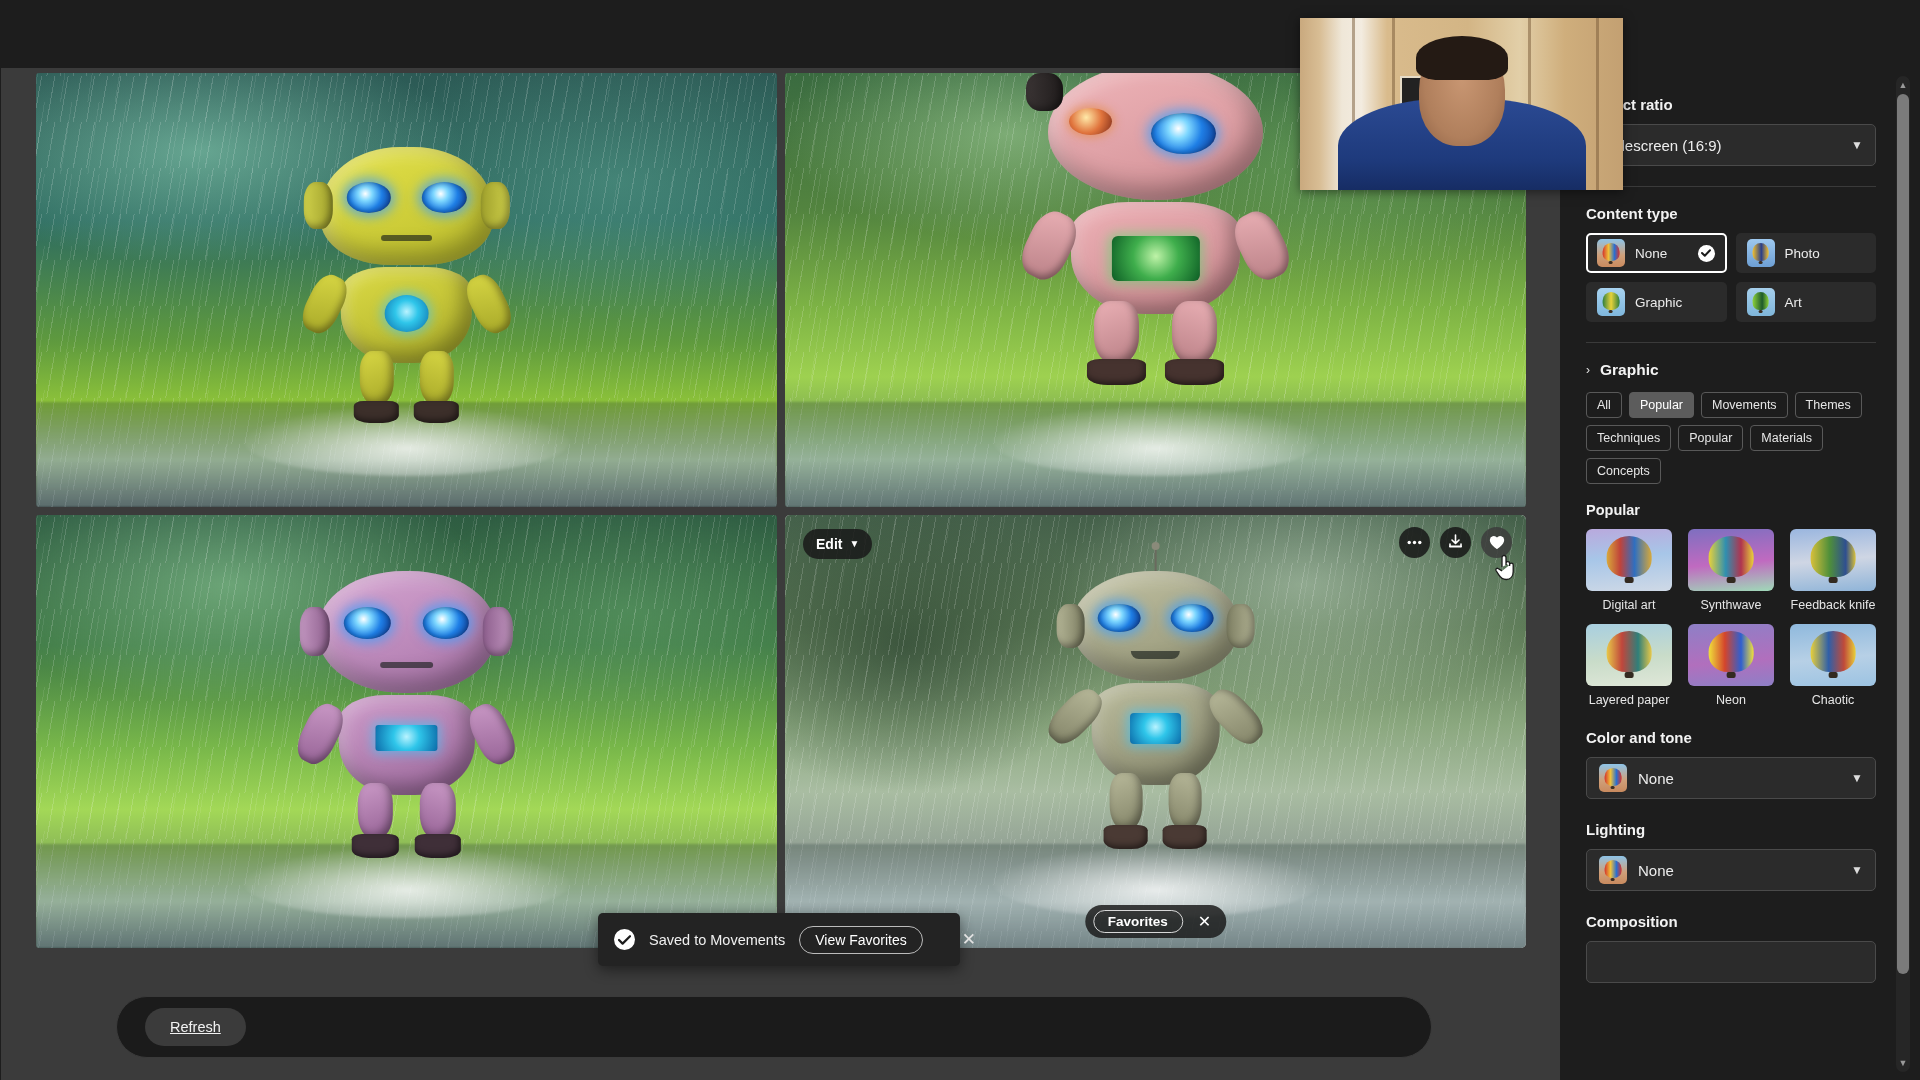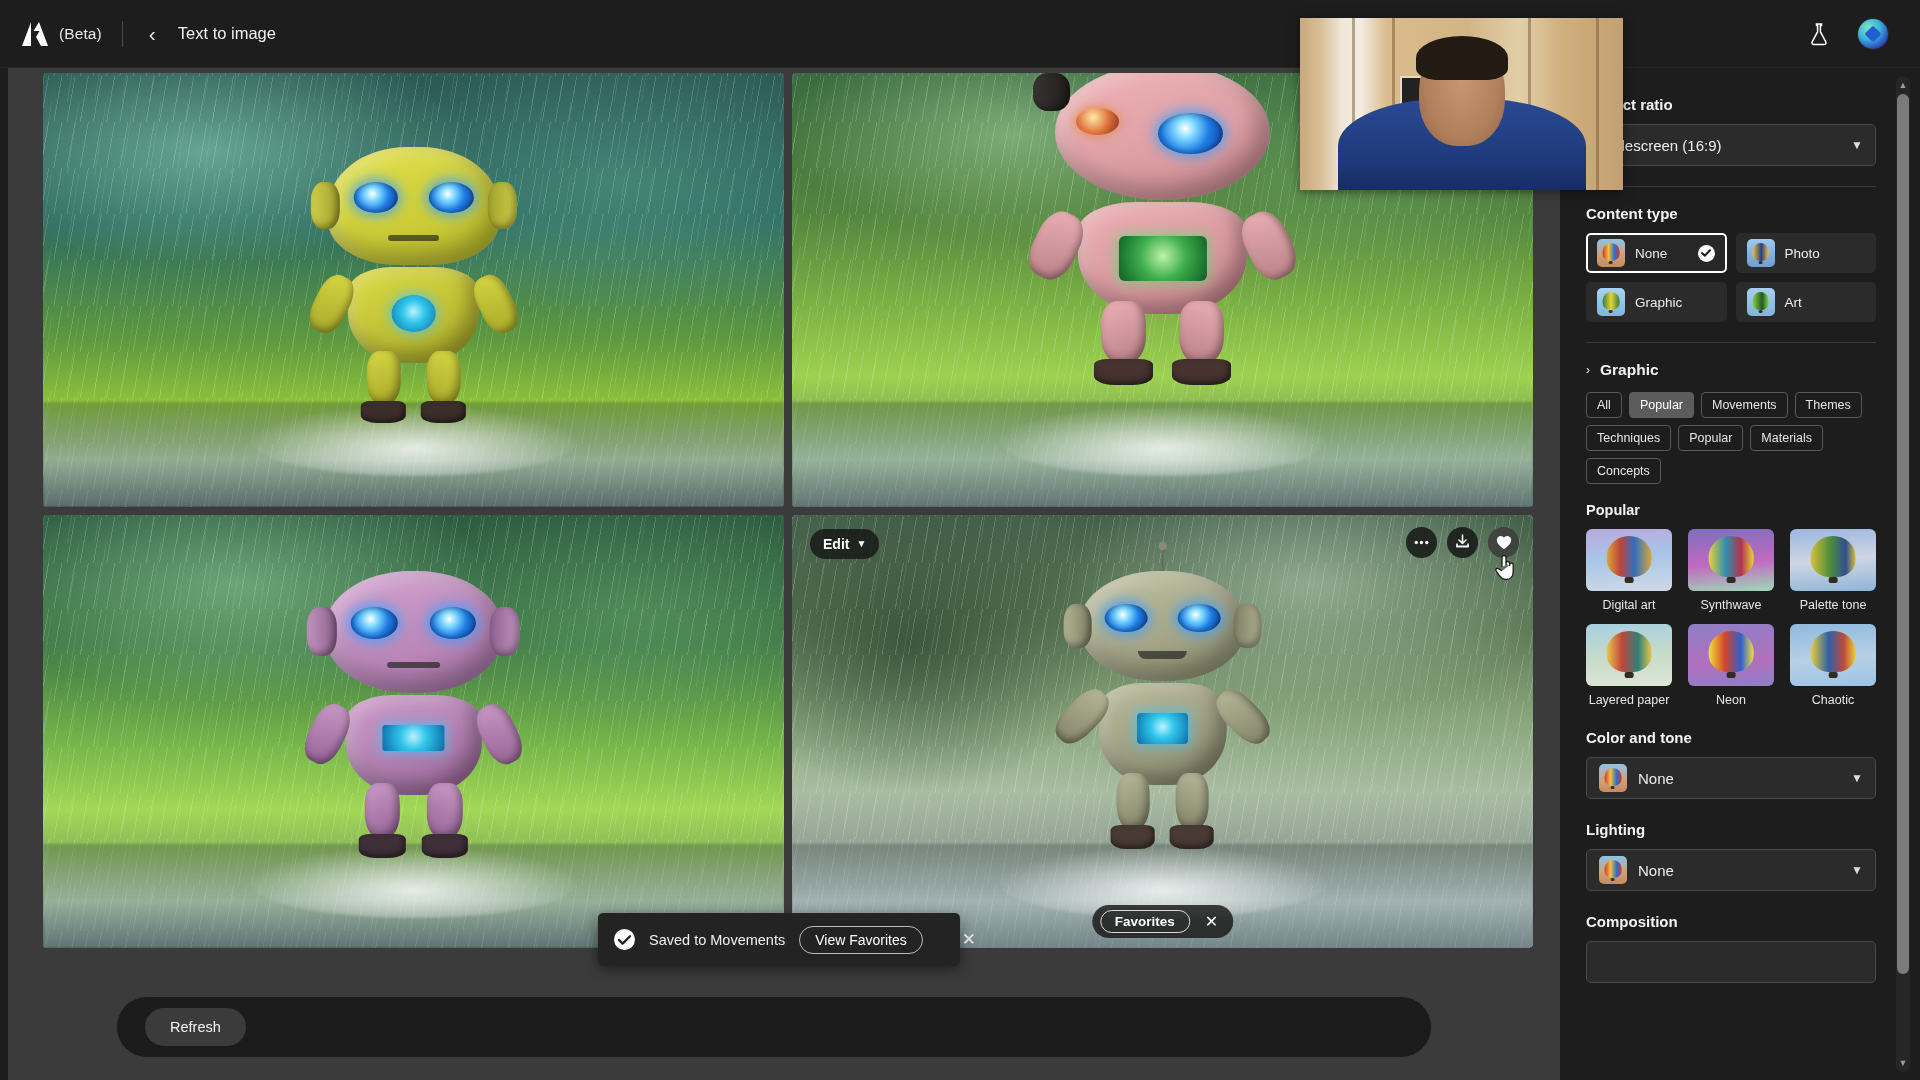--- a/index.html
+++ b/index.html
@@ -28,21 +28,21 @@
   .avatar {
     width: 30px; height: 30px; border-radius: 50%;
     background: radial-gradient(circle at 35% 30%, #7fe6c8 0%, #39b0d8 42%, #2b4fc0 72%, #4a1f8c 100%);
     display: flex; align-items: center; justify-content: center;
     box-shadow: 0 0 0 1px #2a2a2a;
   }
   .avatar-inner { width: 12px; height: 12px; background: #1f5fd0; transform: rotate(45deg); border-radius: 2px; }
 
   
   .canvas {
-    position: absolute; left: 8px; top: 68px; width: 1560px; height: 1012px;
+    position: absolute; left: 1px; top: 68px; width: 1560px; height: 1012px;
     background: #3b3b3b;
   }
   .grid {
     position: absolute; left: 35px; top: 5px; width: 1490px; height: 875px;
     display: grid; grid-template-columns: 1fr 1fr; grid-template-rows: 1fr 1fr;
     gap: 8px;
   }
   .cell { position: relative; overflow: hidden; border-radius: 3px; }
 
   
@@ -188,21 +188,21 @@
   .promptbar {
     position: absolute; left: 116px; top: 996px; width: 1316px; height: 62px;
     background: #1b1b1b; border: 1px solid #3a3a3a; border-radius: 31px;
     display: flex; align-items: center; padding: 0 12px 0 28px; z-index: 30;
   }
   .prompt-text {
     color: #eaeaea; font-size: 16.5px; flex: 1; white-space: nowrap; overflow: hidden;
   }
   .refresh-btn {
     background: #3b3b3b; color: #f2f2f2; font-size: 14.5px;
-    border-radius: 22px; padding: 11px 25px; cursor: pointer; white-space: nowrap;
+    border-radius: 22px; padding: 11px 25px; cursor: pointer; white-space: nowrap; text-decoration: underline;
   }
 
   
   .sidebar {
     position: absolute; right: 0; top: 68px; width: 360px; height: 1012px;
     background: #1d1d1d; border-top-left-radius: 10px; overflow: hidden; z-index: 20;
   }
   .sb-scroll { position: absolute; left: 0; top: 0; width: 342px; height: 1012px; padding: 28px 26px 0 26px; }
   .sb-label { color: #f2f2f2; font-size: 15px; font-weight: bold; margin-bottom: 11px; }
   .sb-select {
@@ -306,41 +306,20 @@
   }
 
   
   .cursor-hand { position: absolute; left: 1494px; top: 553px; width: 24px; height: 30px; z-index: 50; pointer-events: none; }
 </style>
 </head>
 <body>
 
 <div class="app">
 
-  <div class="topbar">
-    <div class="logo-wrap">
-      <svg class="adobe-mark" viewBox="0 0 26 24">
-        <polygon points="0,24 9,0 9,24" fill="#ffffff"></polygon>
-        <polygon points="26,24 17,0 11.5,9 17.5,9 14,15 19,24" fill="#ffffff"></polygon>
-      </svg>
-      <span class="beta-txt">(Beta)</span>
-    </div>
-    <div class="vdiv"></div>
-    <span class="back-chev">‹</span>
-    <span class="page-title">Text to image</span>
-
-    <div class="topbar-right">
-      <svg class="flask-ico" viewBox="0 0 22 24">
-        <path d="M8.5 2h5v1.6h-1.1v6.1l5.4 10.1c.7 1.3-.2 2.8-1.6 2.8H5.8c-1.4 0-2.3-1.5-1.6-2.8l5.4-10.1V3.6H8.5z" fill="none" stroke="#ffffff" stroke-width="1.5"></path>
-      </svg>
-      <div class="avatar">
-        <div class="avatar-inner"></div>
-      </div>
-    </div>
-  </div>
 
   <div class="canvas">
     <div class="grid">
 
       <div class="cell">
         <div class="sc a"></div>
         <div class="rain"></div>
         <div class="puddle"></div>
         <div class="splash"></div>
         <div class="bot" style="top:17%; width:40%;">
@@ -569,21 +548,21 @@
         <div class="style-item">
           <div class="style-img sv2">
               <div class="bgs" style="background:linear-gradient(90deg,#e8d23a 0%,#2f8fb0 38%,#b0344f 72%,#e8d23a 100%);"></div>
             </div>
           <div class="style-cap">Synthwave</div>
         </div>
         <div class="style-item">
           <div class="style-img sv3">
               <div class="bgs" style="background:linear-gradient(90deg,#d8c03a 0%,#4f8f3a 42%,#2f4f90 78%,#d8c03a 100%);"></div>
             </div>
-          <div class="style-cap">Palette tone</div>
+          <div class="style-cap">Feedback knife</div>
         </div>
         <div class="style-item">
           <div class="style-img sv4">
               <div class="bgs" style="background:linear-gradient(90deg,#e8c848 0%,#c0463c 34%,#2f7f7a 70%,#e8c848 100%);"></div>
             </div>
           <div class="style-cap">Layered paper</div>
         </div>
         <div class="style-item">
           <div class="style-img sv5">
               <div class="bgs" style="background:linear-gradient(90deg,#f0e03a 0%,#d4452c 36%,#2f5fd0 72%,#f0e03a 100%);"></div>

